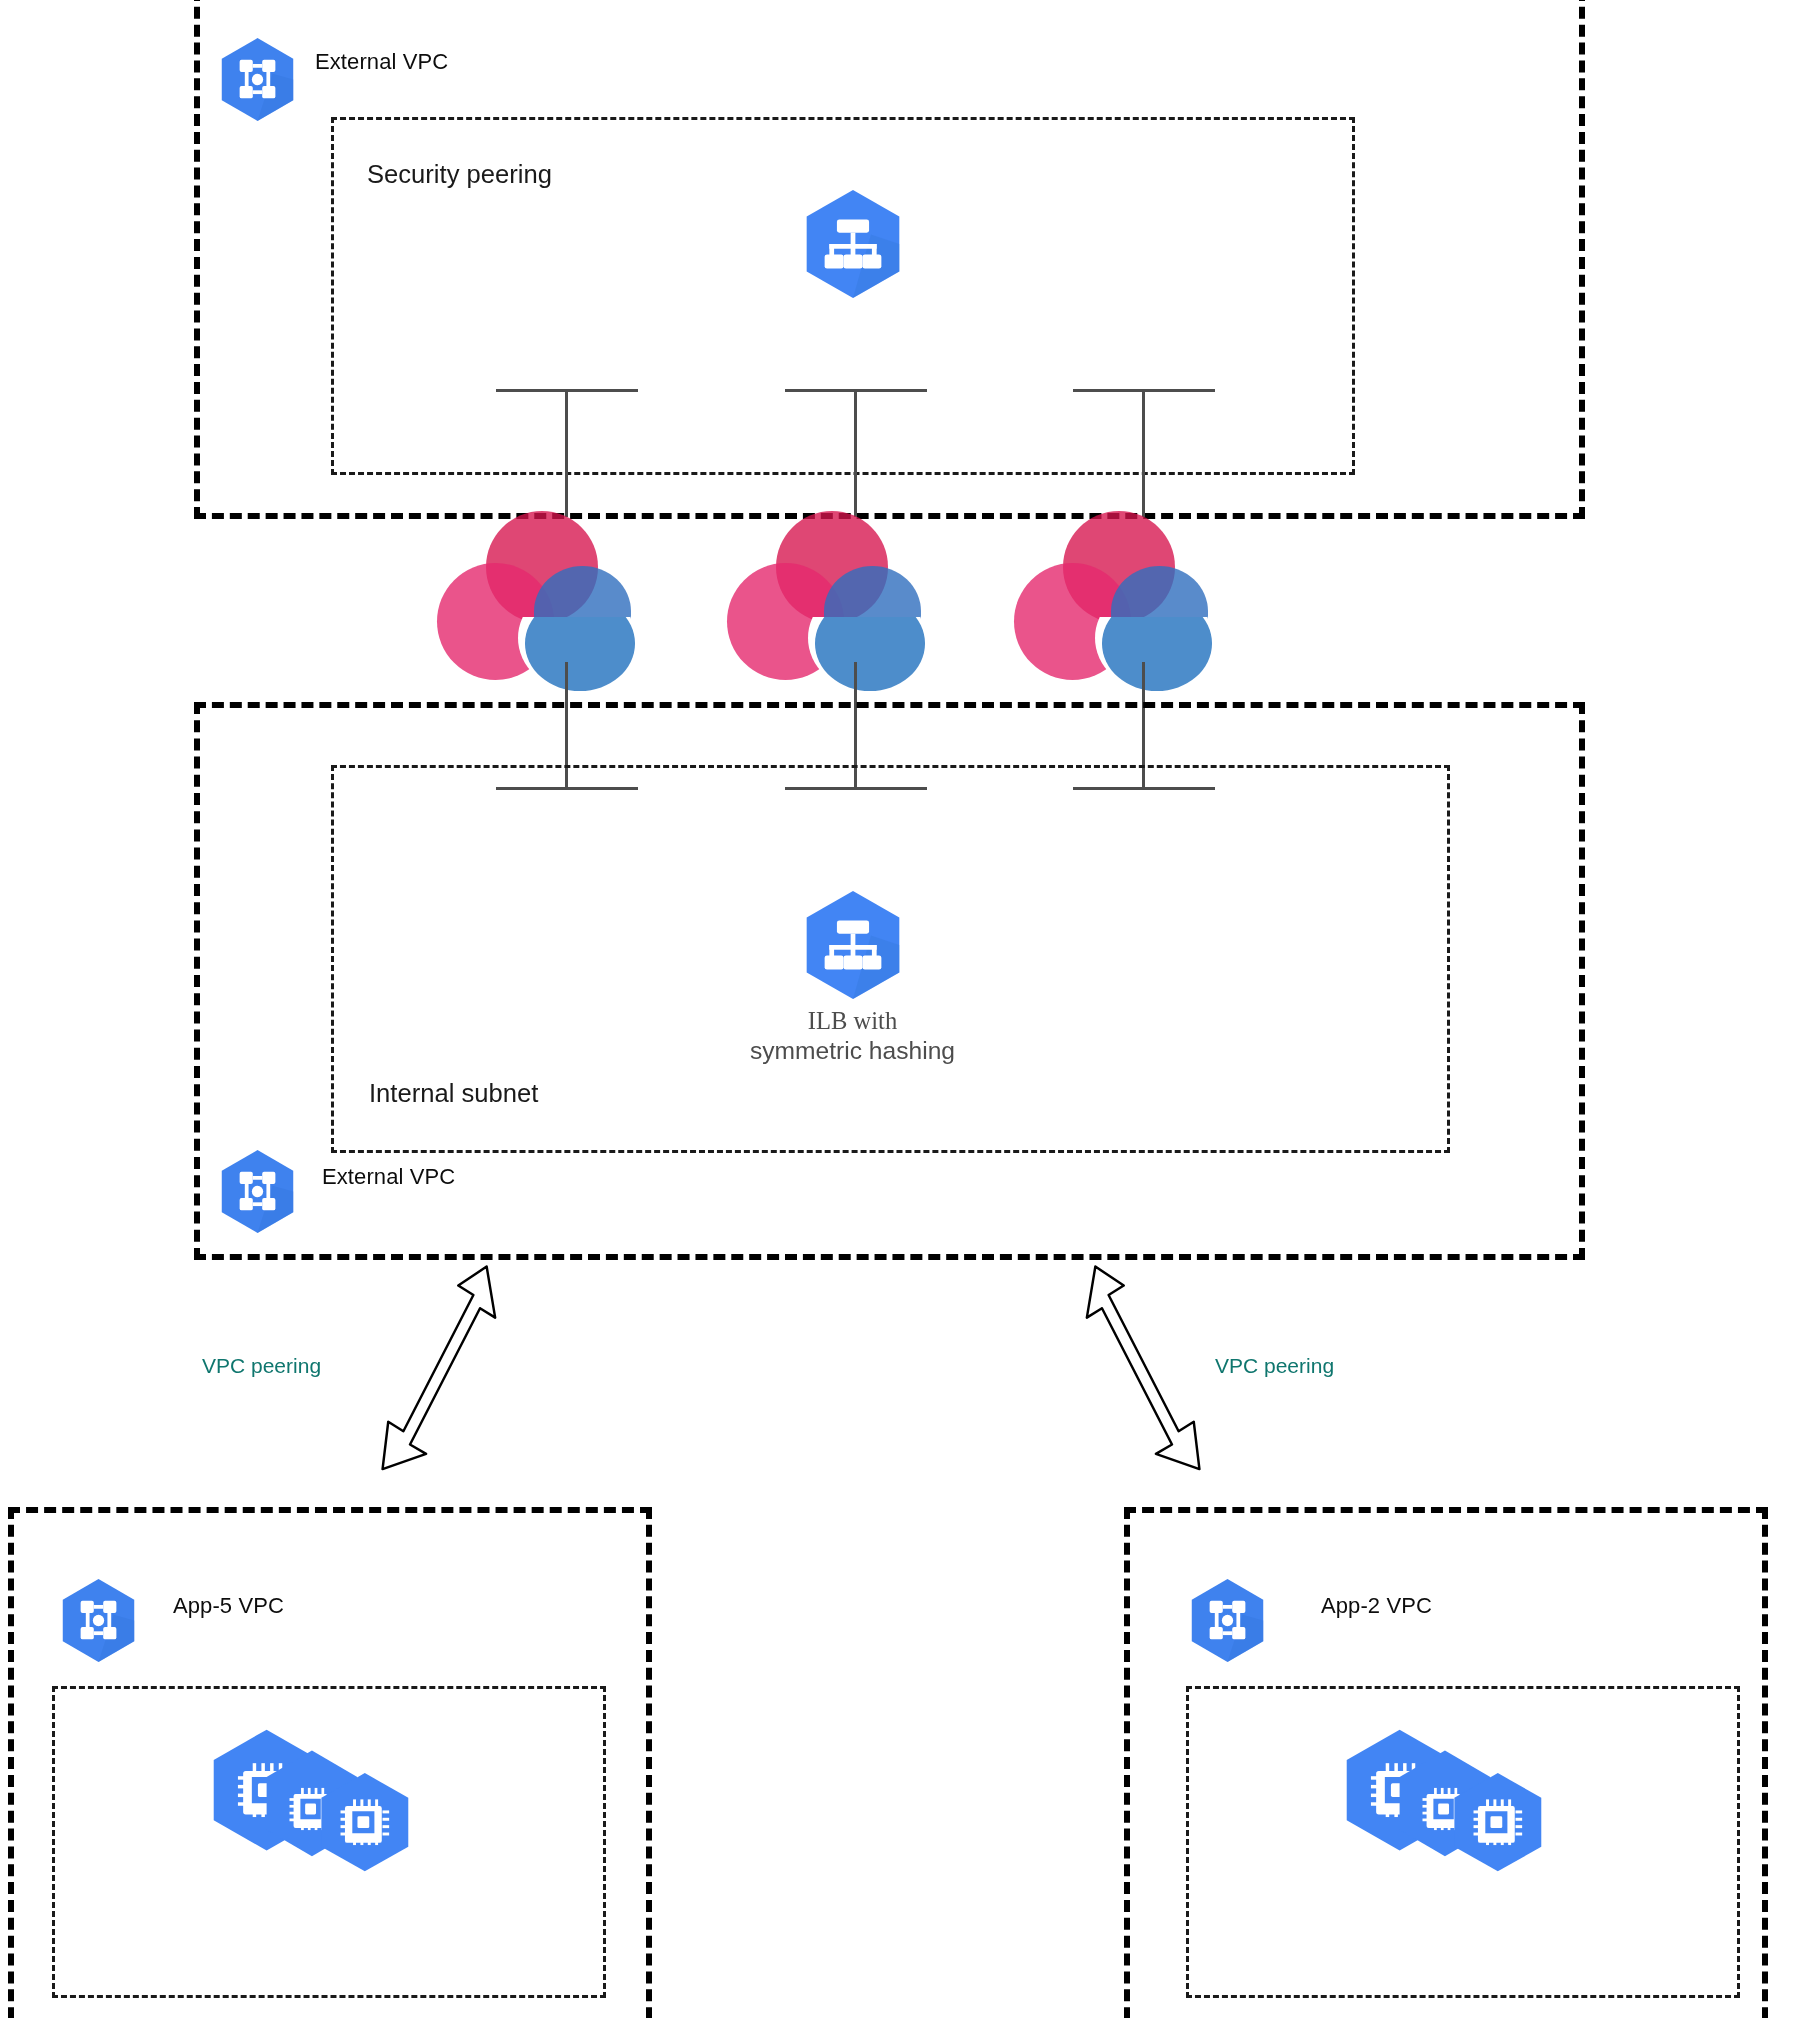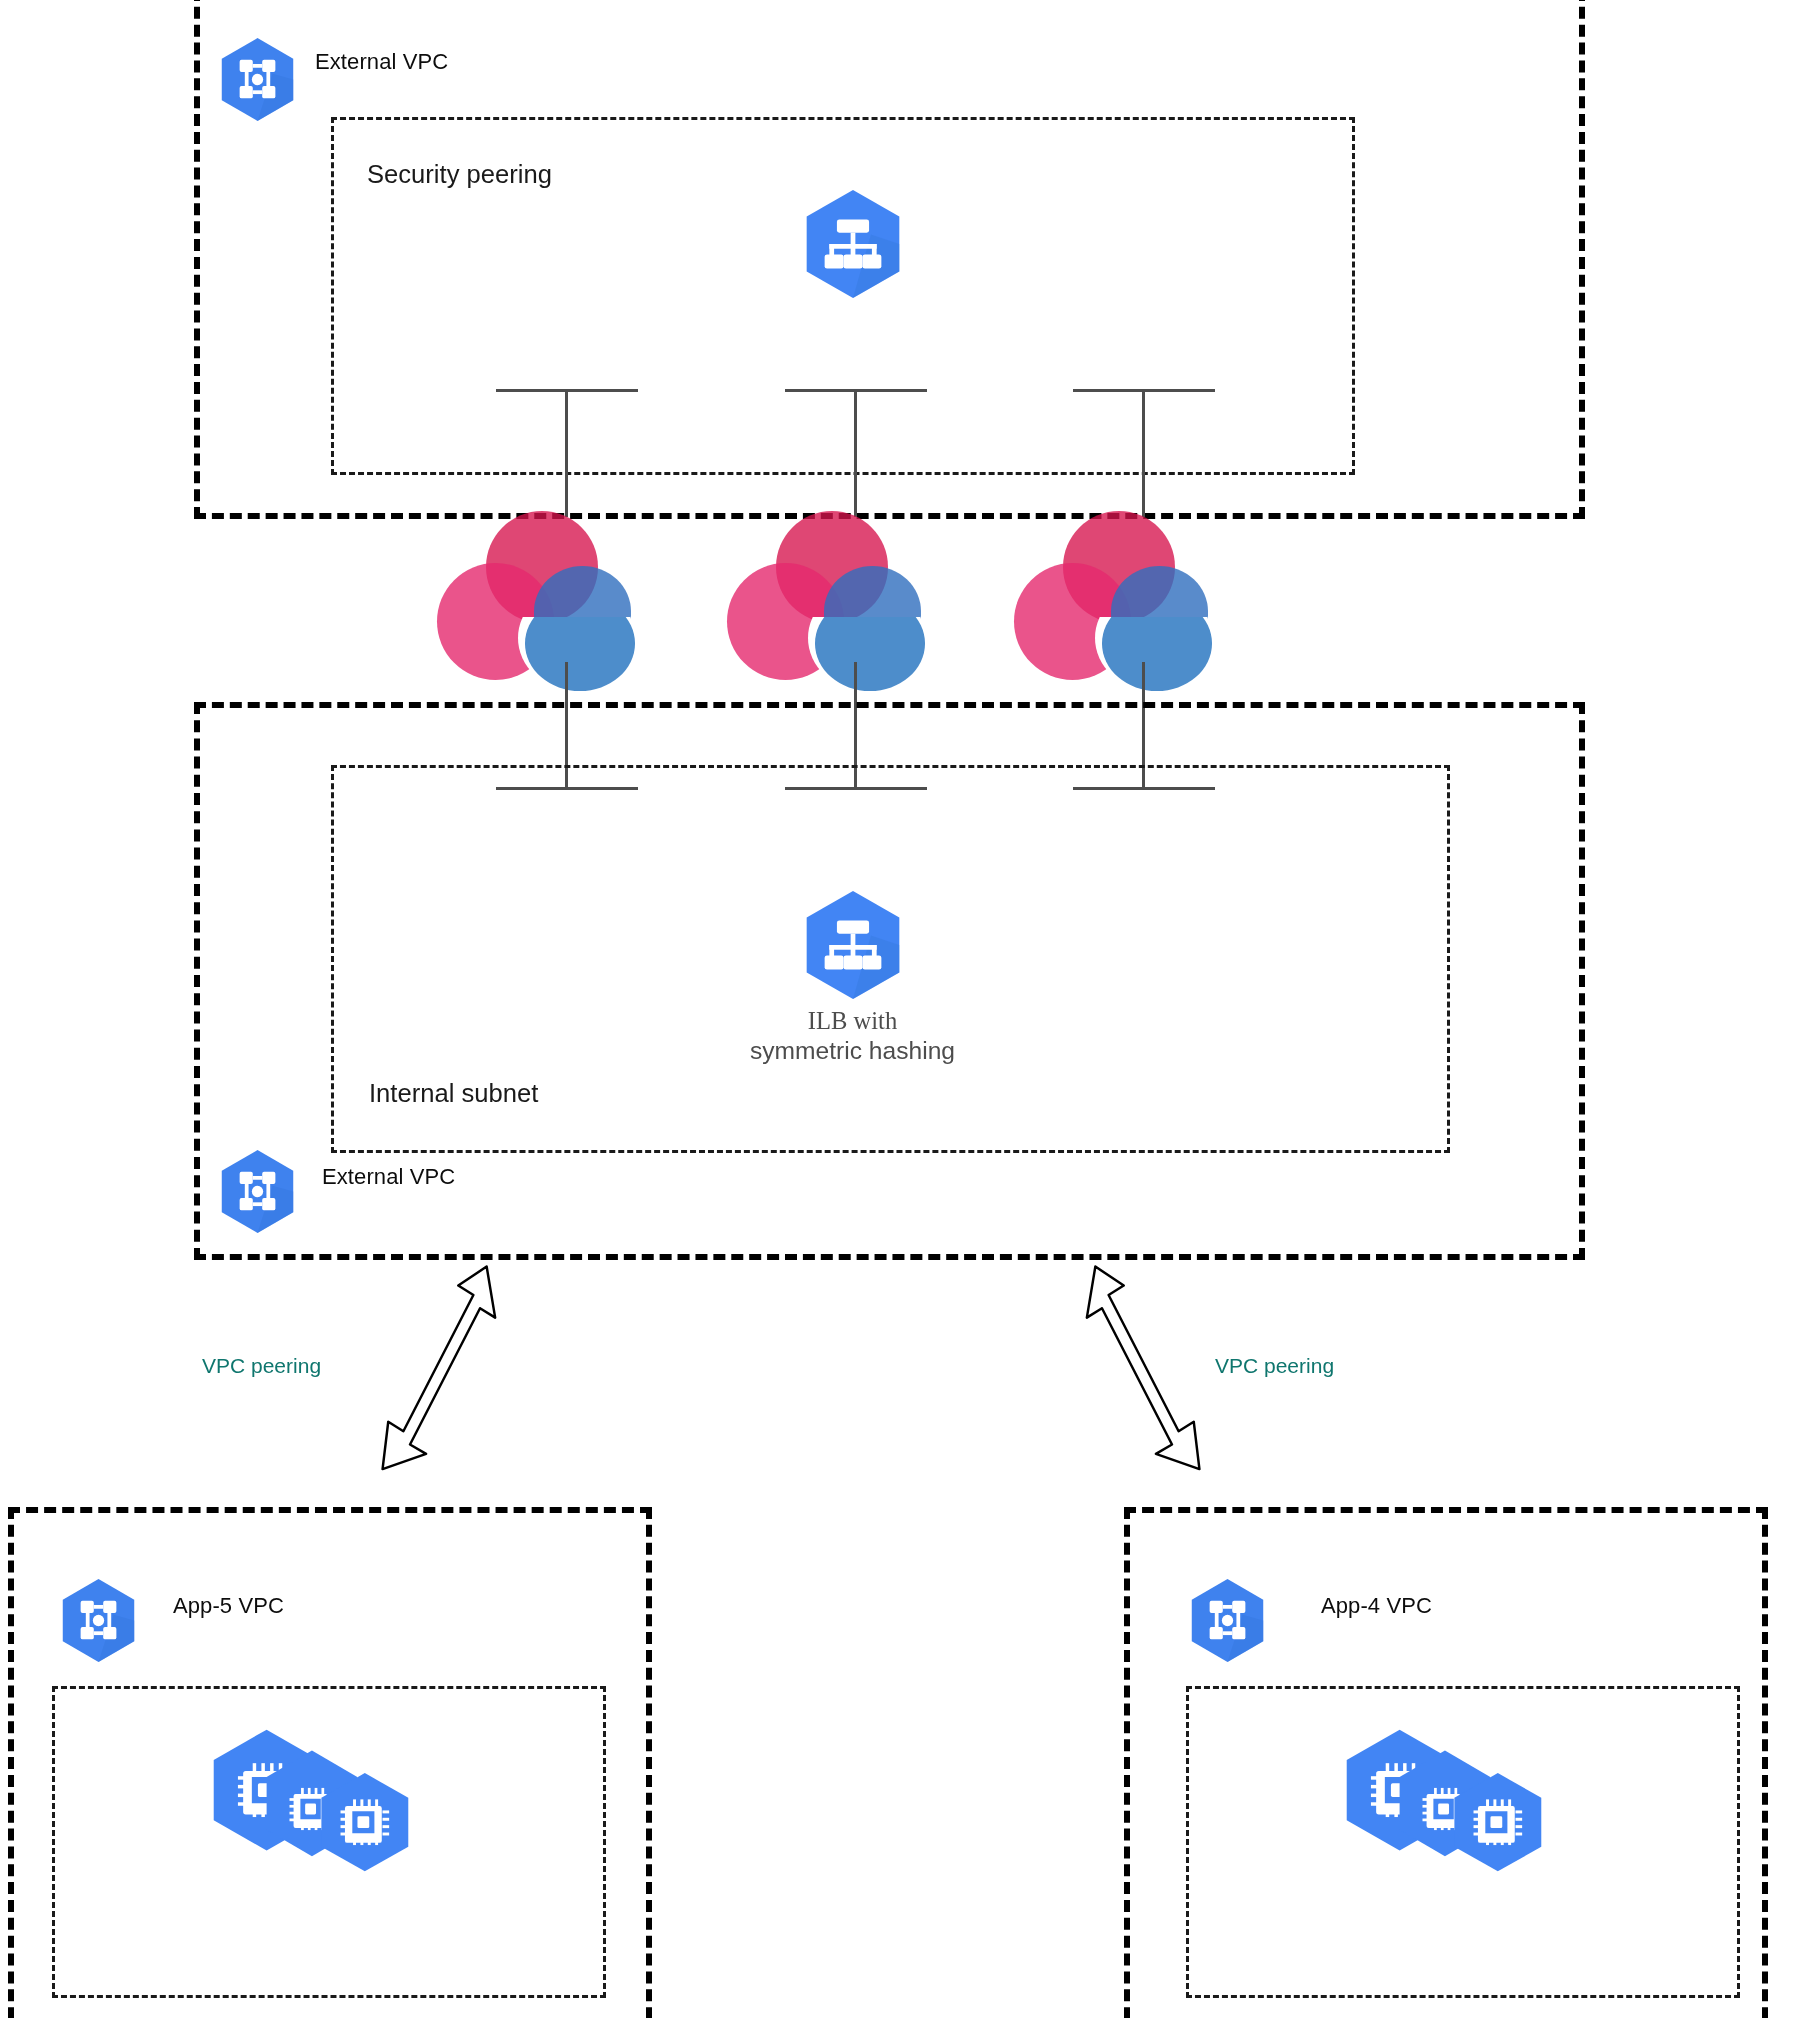--- a/index.html
+++ b/index.html
@@ -415,21 +415,21 @@
         <rect x="23" y="53" width="14" height="13" rx="2"></rect>
         <rect x="47" y="53" width="14" height="13" rx="2"></rect>
         <circle cx="42" cy="46" r="6"></circle>
         <rect x="37" y="29.5" width="10" height="4"></rect>
         <rect x="37" y="57.5" width="10" height="4"></rect>
         <rect x="28.5" y="38" width="4" height="15"></rect>
         <rect x="51.5" y="38" width="4" height="15"></rect>
       </g>
     </svg>
   </div>
-  <div class="vpc-label" style="left:1321px; top:1593px;">App-4 VPC</div>
+  <div class="vpc-label" style="left:1321px; top:1593px;">App-2 VPC</div>
 
   <div class="subnet-box" style="left:1186px; top:1686px; width:554px; height:312px;"></div>
 
   <div class="hex-icon" style="left:1339px; top:1724px;">
     <svg width="227" height="170" viewBox="0 0 240 180">
       <polygon points="64,6 120,38 120,102 64,134 8,102 8,38" fill="#4285f4"></polygon>
       <g fill="#ffffff" transform="translate(64,70) scale(0.92)">
         <path d="M-24,-22 h44 a3,3 0 0 1 3,3 v44 a3,3 0 0 1 -3,3 h-44 a3,3 0 0 1 -3,-3 v-44 a3,3 0 0 1 3,-3 z
                  M-17,-15 v30 h30 v-30 z" fill="#ffffff"></path>
         <rect x="-10" y="-8" width="16" height="16" rx="2"></rect>

